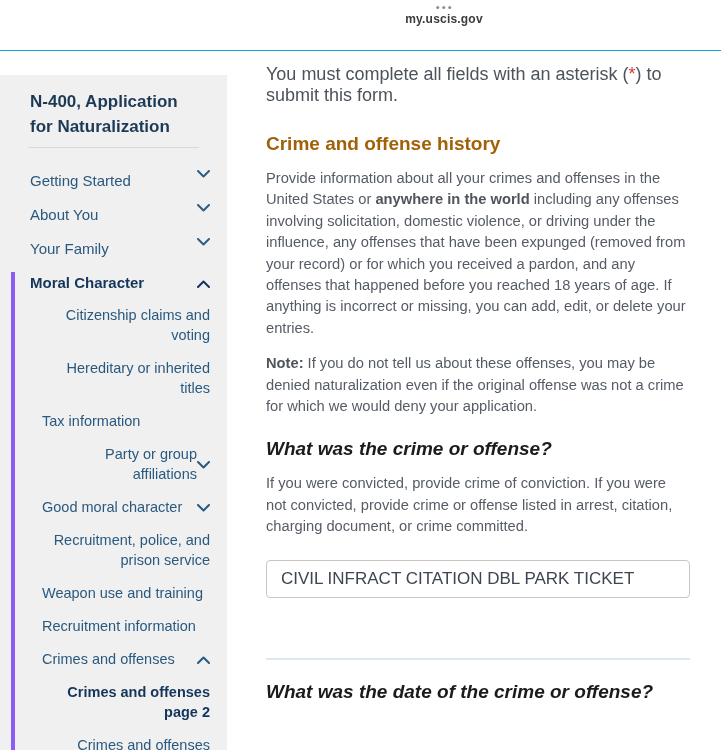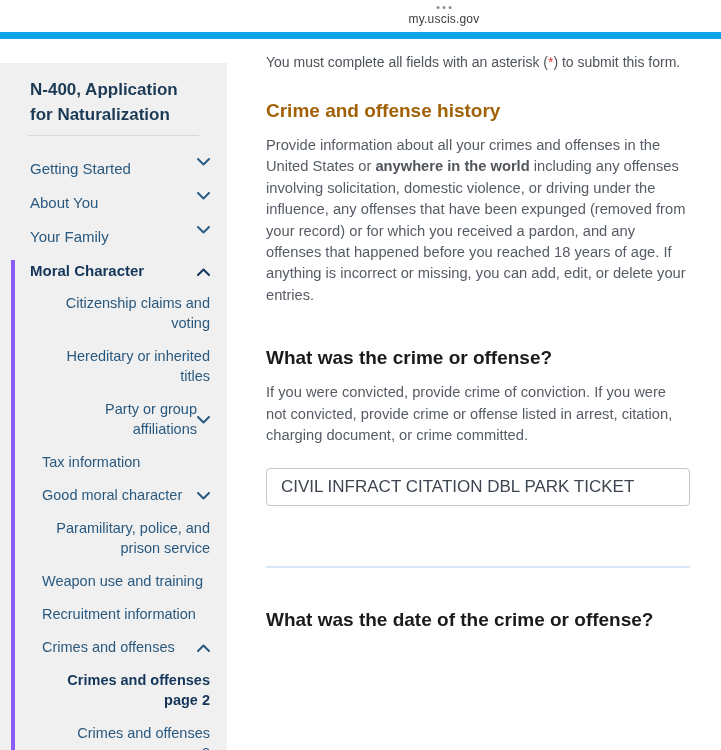--- a/index.html
+++ b/index.html
@@ -4,22 +4,23 @@
 <style>
   * { margin: 0; padding: 0; box-sizing: border-box; }
   html, body { background: #ffffff; }
   body { font-family: "Liberation Sans", sans-serif; }
   .viewport {
     position: relative; width: 721px; height: 750px;
     background: #ffffff; overflow: hidden;
   }
   
   .chrome {
-    height: 39px; background: #ffffff; border-bottom: 7px solid #0ea5e9;
+    height: 51px; background: #ffffff; border-bottom: 1px solid #0ea5e9;
     position: relative;
+    font-weight: bold;
   }
   .chrome-center {
     position: absolute; left: 444px; top: 6px; transform: translateX(-50%);
     display: flex; flex-direction: column; align-items: center; gap: 3px;
   }
   .dots { display: flex; gap: 3px; }
   .dots i { width: 3px; height: 3px; border-radius: 50%; background: #8d8d8d; }
   .chrome-url { font-size: 12px; color: #3c3c3c; letter-spacing: .2px; }
   
   .shell { display: flex; height: 715px; }
@@ -52,29 +53,29 @@
   .sub-item {
     display: flex; justify-content: space-between; align-items: center;
     margin: 0 17px 13px 12px; line-height: 20px; color: #2a597f; cursor: pointer;
   }
   .sub-sub-item {
     margin: 0 17px 13px 26px; line-height: 20px; color: #2a597f; cursor: pointer;
   }
   .sub-sub-item.current { font-weight: bold; color: #14365a; }
   
   .main { flex: 1; background: #ffffff; padding: 13px 31px 0 39px; }
-  .required-note { font-size: 14px; line-height: 21px; color: #4d535b; }
+  .required-note { font-size: 18px; line-height: 21px; color: #4d535b; }
   .asterisk { color: #d83933; }
   h2.section-h {
     font-size: 19px; line-height: 24px; color: #a16207;
     margin: 26px 0 9px 0; font-weight: bold;
   }
   h2.question-h {
     font-size: 19px; line-height: 24px; color: #1b1b1b;
-    margin: 40px 0 9px 0; font-weight: bold;
+    margin: 20px 0 9px 0; font-weight: bold; font-style: italic;
   }
   p.body-text { font-size: 14.7px; line-height: 21.4px; color: #565c65; margin: 12px 0 14px 0; }
   p.body-text b { color: #50555c; }
   .text-input {
     display: block; width: 100%; height: 38px; margin-top: 22px;
     border: 1px solid #c6c6c6; border-radius: 4px; background: #ffffff;
     padding: 0 14px; font-family: "Liberation Sans", sans-serif;
     font-size: 17px; color: #3d4551; outline: none;
   }
   hr.form-divider { border: none; border-top: 2px solid #d9e8f6; margin: 60px 0 0 0; }
@@ -138,40 +139,40 @@
           </div>
 
           <div class="sub-list">
             <div class="sub-item">
               <span>Citizenship claims and voting</span>
             </div>
             <div class="sub-item">
               <span>Hereditary or inherited titles</span>
             </div>
             <div class="sub-item">
+              <span>Tax information</span>
+            </div>
+            <div class="sub-item">
               <span>Party or group affiliations</span>
               <span class="chev">
                 <svg width="13" height="8" viewBox="0 0 13 8">
                     <path d="M1 1l5.5 5.5L12 1" fill="none" stroke="currentColor" stroke-width="2" stroke-linecap="round" stroke-linejoin="round"></path>
                   </svg>
               </span>
             </div>
             <div class="sub-item">
-              <span>Tax information</span>
-            </div>
-            <div class="sub-item">
               <span>Good moral character</span>
               <span class="chev">
                 <svg width="13" height="8" viewBox="0 0 13 8">
                     <path d="M1 1l5.5 5.5L12 1" fill="none" stroke="currentColor" stroke-width="2" stroke-linecap="round" stroke-linejoin="round"></path>
                   </svg>
               </span>
             </div>
             <div class="sub-item">
-              <span>Paramilitary, police, and prison service</span>
+              <span>Recruitment, police, and prison service</span>
             </div>
             <div class="sub-item">
               <span>Weapon use and training</span>
             </div>
             <div class="sub-item">
               <span>Recruitment information</span>
             </div>
             <div class="sub-item">
               <span>Crimes and offenses</span>
               <span class="chev">
@@ -191,20 +192,21 @@
       </div>
     </nav>
 
     <main class="main">
       <p class="required-note"><span>You must complete all fields with an asterisk (</span><span class="asterisk">*</span><span>) to submit this form.</span></p>
 
       <h2 class="section-h">Crime and offense history</h2>
 
       <p class="body-text"><span>Provide information about all your crimes and offenses in the United States or </span><b>anywhere in the world</b><span> including any offenses involving solicitation, domestic violence, or driving under the influence, any offenses that have been expunged (removed from your record) or for which you received a pardon, and any offenses that happened before you reached 18 years of age. If anything is incorrect or missing, you can add, edit, or delete your entries.</span></p>
 
+      <p class="body-text"><b>Note:</b><span> If you do not tell us about these offenses, you may be denied naturalization even if the original offense was not a crime for which we would deny your application.</span></p>
 
       <h2 class="question-h">What was the crime or offense?</h2>
       <p class="body-text">If you were convicted, provide crime of conviction. If you were not convicted, provide crime or offense listed in arrest, citation, charging document, or crime committed.</p>
       <input class="text-input" type="text" value="CIVIL INFRACT CITATION DBL PARK TICKET" style="">
 
       <hr class="form-divider">
 
       <h2 class="question-h">What was the date of the crime or offense?</h2>
 
     </main>

